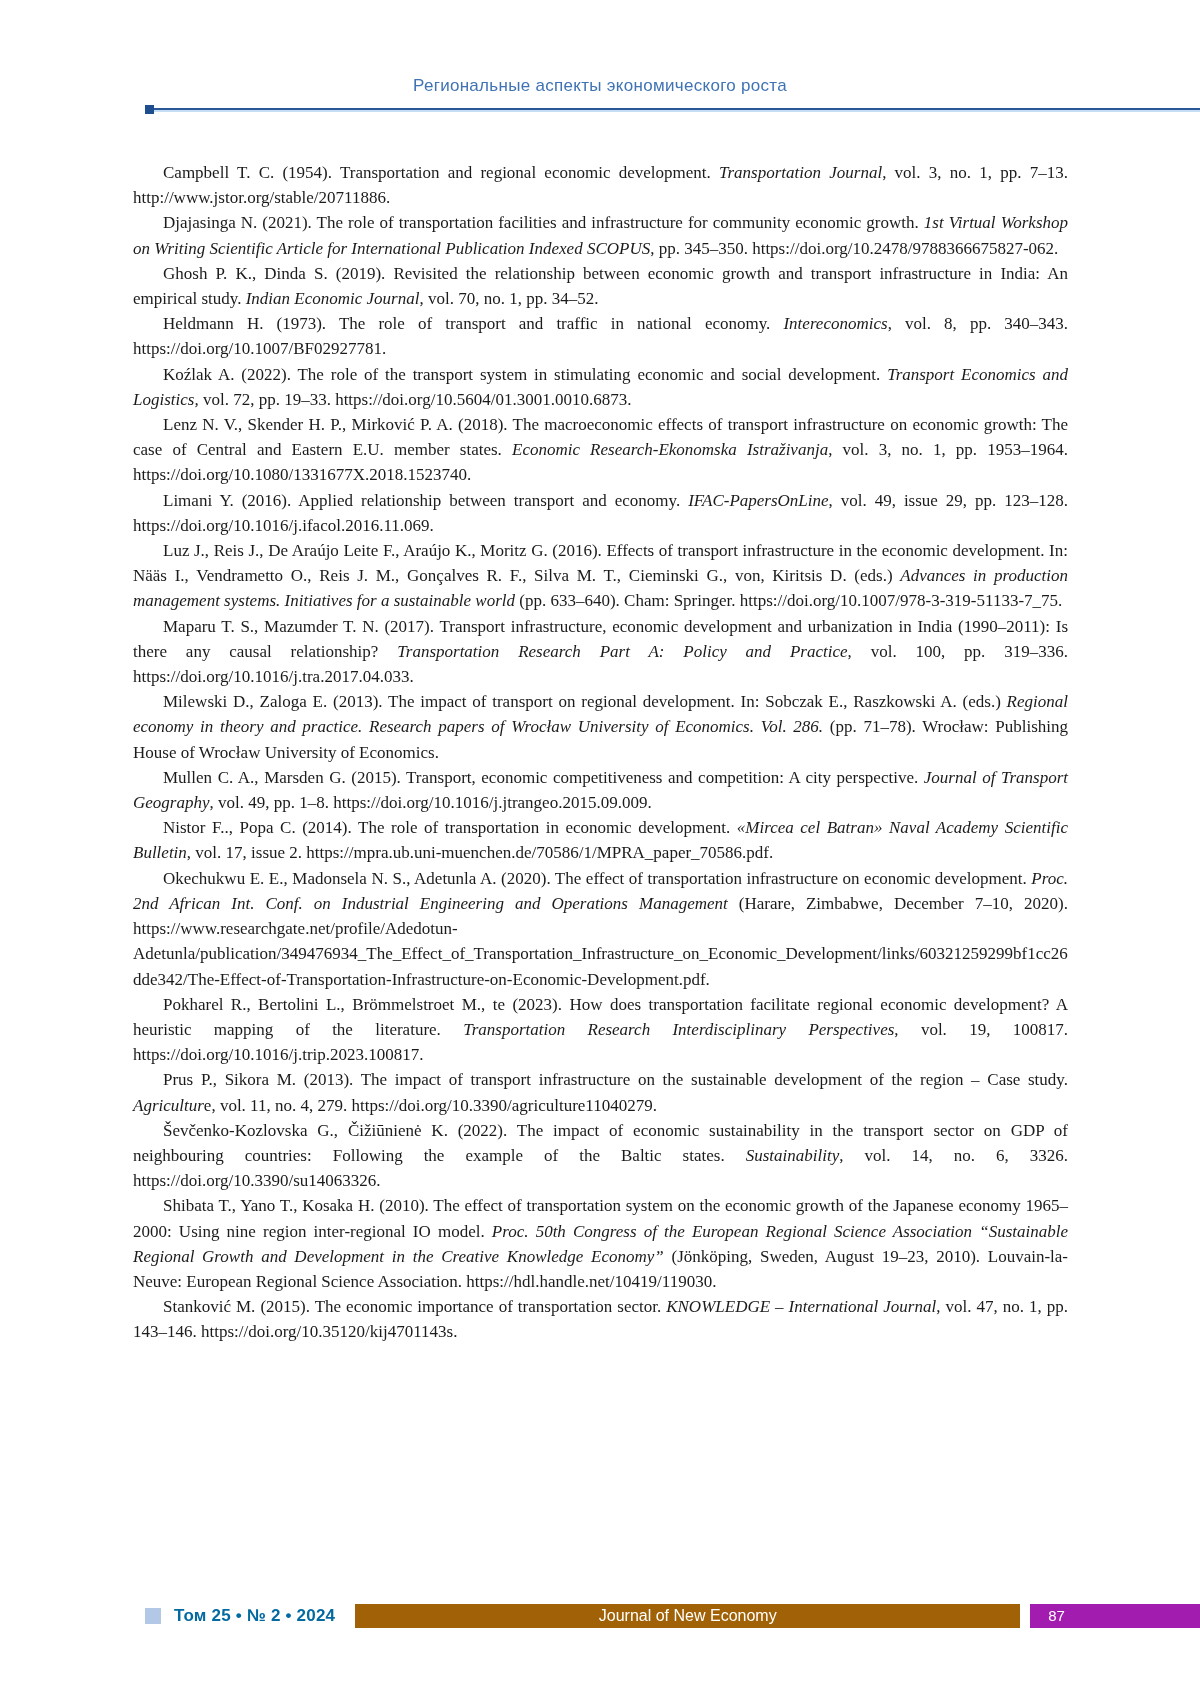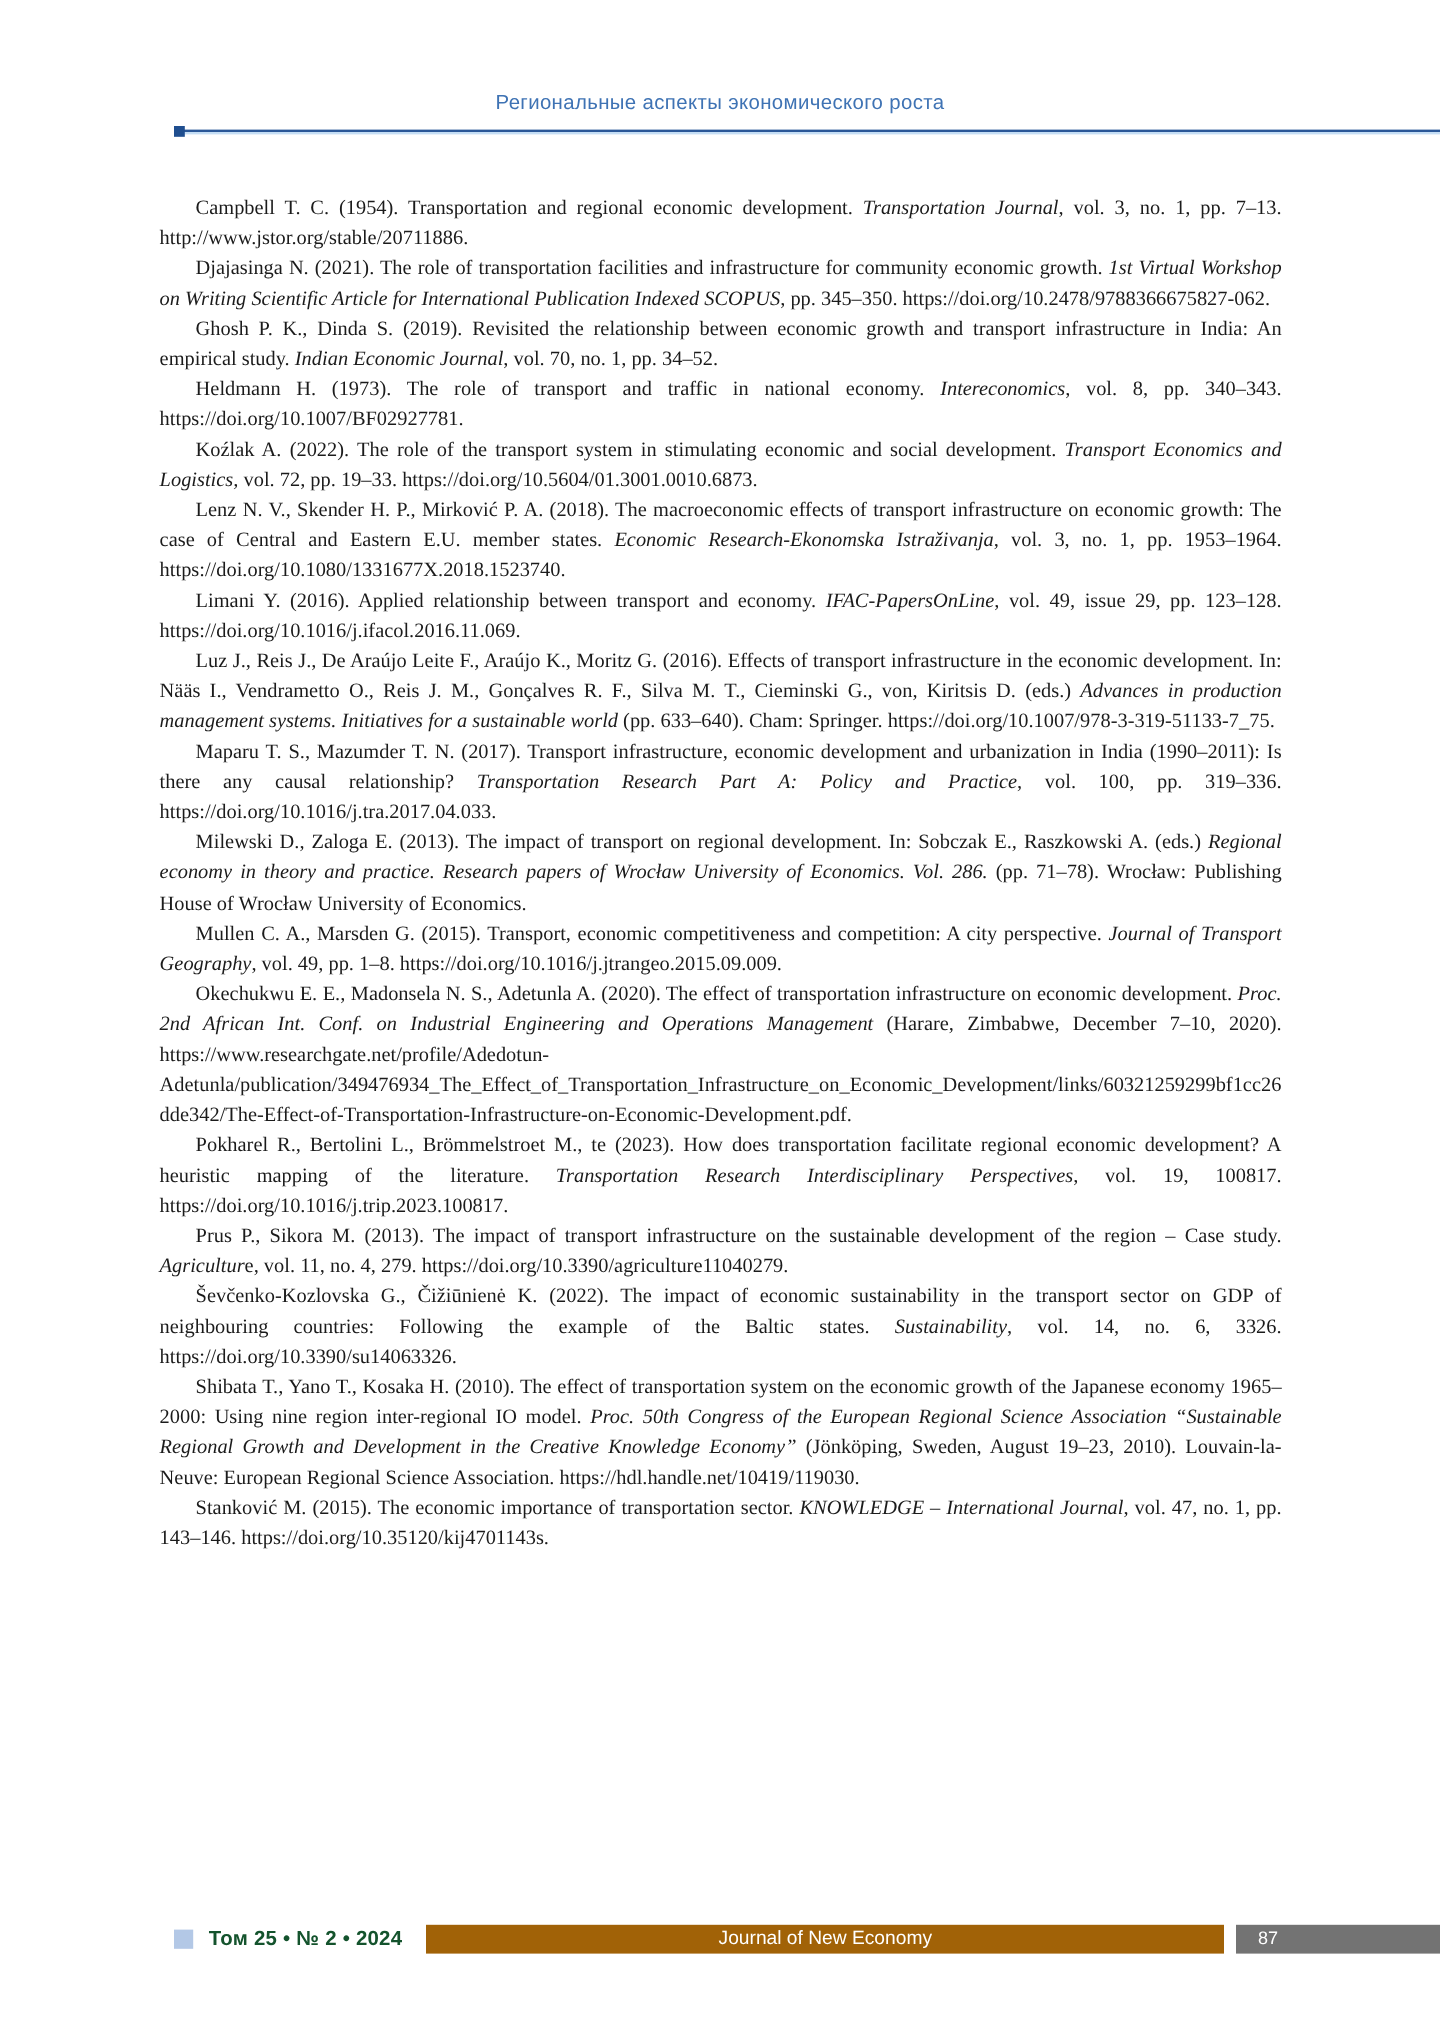--- a/index.html
+++ b/index.html
@@ -64,42 +64,42 @@
     align-items: center;
     font-family: "Liberation Sans", sans-serif;
   }
   .footer-square {
     width: 16px; height: 16px;
     background: #b3c8e6;
     margin-right: 13px;
     flex: 0 0 auto;
   }
   .footer-volume {
-    color: #14532d;
+    color: #0369a1;
     font-weight: 700;
     font-size: 17px;
     letter-spacing: 0.2px;
     white-space: nowrap;
     margin-right: 20px;
     flex: 0 0 auto;
   }
   .footer-bar {
     flex: 0 0 665px;
     height: 24px;
     background: #a16207;
     color: #ffffff;
     font-size: 16px;
     line-height: 24px;
     text-align: center;
   }
   .footer-gap { flex: 0 0 10px; }
   .page-box {
     flex: 1 1 auto;
     height: 24px;
-    background: #737373;
+    background: #a21caf;
     color: #ffffff;
     font-size: 15px;
     line-height: 24px;
     padding-left: 18px;
     box-sizing: border-box;
   }
 </style>
 </head>
 <body>
 
@@ -117,20 +117,21 @@
       <p class="ref"><span>Djajasinga N. (2021). The role of transportation facilities and infrastructure for community economic growth. </span><em>1st Virtual Workshop on Writing Scientific Article for International Publication Indexed SCOPUS</em><span>, pp. 345–350. https://doi.org/10.2478/9788366675827-062.</span></p>
       <p class="ref"><span>Ghosh P. K., Dinda S. (2019). Revisited the relationship between economic growth and transport infrastructure in India: An empirical study. </span><em>Indian Economic Journal</em><span>, vol. 70, no. 1, pp. 34–52.</span></p>
       <p class="ref"><span>Heldmann H. (1973). The role of transport and traffic in national economy. </span><em>Intereconomics</em><span>, vol. 8, pp. 340–343. https://doi.org/10.1007/BF02927781.</span></p>
       <p class="ref"><span>Koźlak A. (2022). The role of the transport system in stimulating economic and social development. </span><em>Transport Economics and Logistics,</em><span> vol. 72, pp. 19–33. https://doi.org/10.5604/01.3001.0010.6873.</span></p>
       <p class="ref"><span>Lenz N. V., Skender H. P., Mirković P. A. (2018). The macroeconomic effects of transport infrastructure on economic growth: The case of Central and Eastern E.U. member states. </span><em>Economic Research-Ekonomska Istraživanja</em><span>, vol. 3, no. 1, pp. 1953–1964. https://doi.org/10.1080/1331677X.2018.1523740.</span></p>
       <p class="ref"><span>Limani Y. (2016). Applied relationship between transport and economy. </span><em>IFAC-PapersOnLine</em><span>, vol. 49, issue 29, pp. 123–128. https://doi.org/10.1016/j.ifacol.2016.11.069.</span></p>
       <p class="ref"><span>Luz J., Reis J., De Araújo Leite F., Araújo K., Moritz G. (2016). Effects of transport infrastructure in the economic development. In: Nääs I., Vendrametto O., Reis J. M., Gonçalves R. F., Silva M. T., Cieminski G., von, Kiritsis D. (eds.) </span><em>Advances in production management systems. Initiatives for a sustainable world</em><span> (pp. 633–640). Cham: Springer. https://doi.org/10.1007/978-3-319-51133-7_75.</span></p>
       <p class="ref"><span>Maparu T. S., Mazumder T. N. (2017). Transport infrastructure, economic development and urbanization in India (1990–2011): Is there any causal relationship? </span><em>Transportation Research Part A: Policy and Practice</em><span>, vol. 100, pp. 319–336. https://doi.org/10.1016/j.tra.2017.04.033.</span></p>
       <p class="ref"><span>Milewski D., Zaloga E. (2013). The impact of transport on regional development.  In: Sobczak E., Raszkowski A. (eds.) </span><em>Regional economy in theory and practice. Research papers of Wrocław University of Economics. Vol. 286.</em><span> (pp. 71–78). Wrocław: Publishing House of Wrocław University of Economics.</span></p>
       <p class="ref"><span>Mullen C. A., Marsden G. (2015). Transport, economic competitiveness and competition: A city perspective. </span><em>Journal of Transport Geography</em><span>, vol. 49, pp. 1–8. https://doi.org/10.1016/j.jtrangeo.2015.09.009.</span></p>
+      <p class="ref"><span>Nistor F.., Popa C. (2014). The role of transportation in economic development. </span><em>«Mircea cel Batran» Naval Academy Scientific Bulletin</em><span>, vol. 17, issue 2. https://mpra.ub.uni-muenchen.de/70586/1/MPRA_paper_70586.pdf.</span></p>
       <p class="ref"><span>Okechukwu E. E., Madonsela N. S., Adetunla A. (2020). The effect of transportation infrastructure on economic development. </span><em>Proc. 2nd African Int. Conf. on Industrial Engineering and Operations Management</em><span> (Harare, Zimbabwe, December 7–10, 2020). https://www.researchgate.net/profile/Adedotun-Adetunla/publication/349476934_The_Effect_of_Transportation_Infrastructure_on_Economic_Development/links/60321259299bf1cc26dde342/The-Effect-of-Transportation-Infrastructure-on-Economic-Development.pdf.</span></p>
       <p class="ref"><span>Pokharel R., Bertolini L., Brömmelstroet M., te (2023). How does transportation facilitate regional economic development? A heuristic mapping of the literature. </span><em>Transportation Research Interdisciplinary Perspectives</em><span>, vol. 19, 100817. https://doi.org/10.1016/j.trip.2023.100817.</span></p>
       <p class="ref"><span>Prus P., Sikora M. (2013). The impact of transport infrastructure on the sustainable development of the region – Case study. </span><em>Agricultur</em><span>e, vol. 11, no. 4, 279. https://doi.org/10.3390/agriculture11040279.</span></p>
       <p class="ref"><span>Ševčenko-Kozlovska G., Čižiūnienė K. (2022). The impact of economic sustainability in the transport sector on GDP of neighbouring countries: Following the example of the Baltic states. </span><em>Sustainability</em><span>, vol. 14, no. 6, 3326. https://doi.org/10.3390/su14063326.</span></p>
       <p class="ref"><span>Shibata T., Yano T., Kosaka H. (2010). The effect of transportation system on the economic growth of the Japanese economy 1965–2000: Using nine region inter-regional IO model. </span><em>Proc. 50th Congress of the European Regional Science Association “Sustainable Regional Growth and Development in the Creative Knowledge Economy”</em><span> (Jönköping, Sweden, August 19–23, 2010). Louvain-la-Neuve: European Regional Science Association. https://hdl.handle.net/10419/119030.</span></p>
       <p class="ref"><span>Stanković M. (2015). The economic importance of transportation sector. </span><em>KNOWLEDGE – International Journal</em><span>, vol. 47, no. 1, pp. 143–146. https://doi.org/10.35120/kij4701143s.</span></p>
     </div>
 
   <div class="footer">
     <div class="footer-square"></div>

